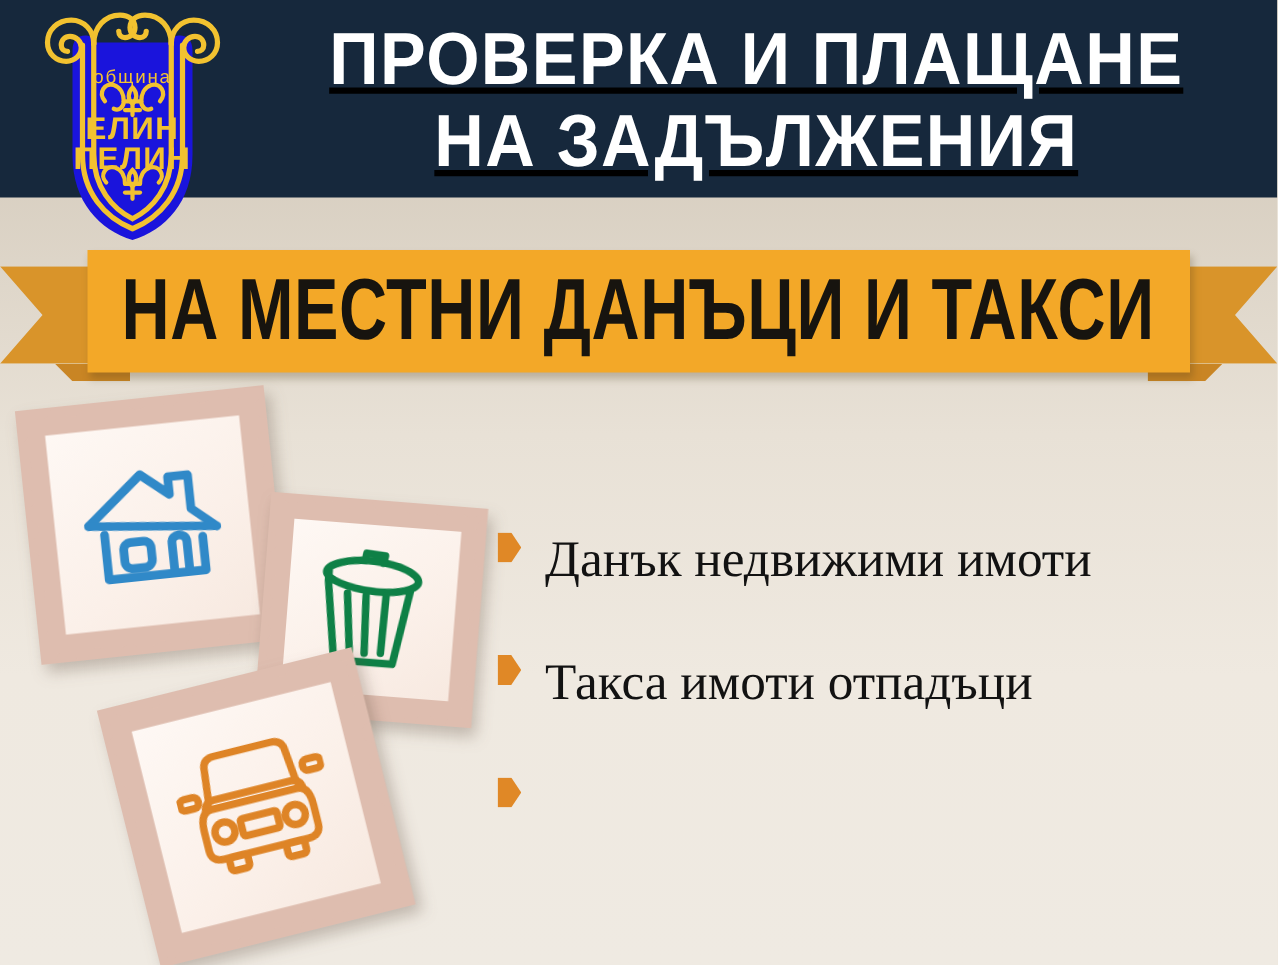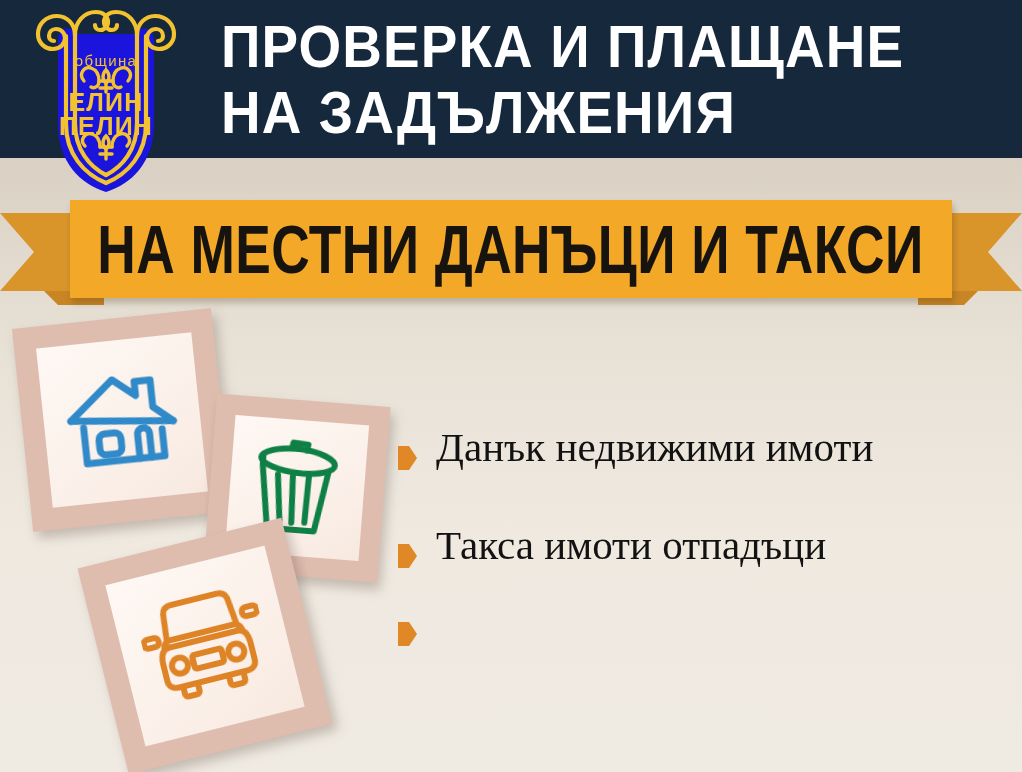--- a/index.html
+++ b/index.html
@@ -21,21 +21,22 @@
   }
   #header-inner{
     position:absolute;left:0;top:0;width:1022px;height:196px;
     display:flex;align-items:center;
   }
   #logo-wrap{
     position:absolute;left:22px;top:4px;width:168px;height:188px;
   }
   #title-block{
     position:absolute;left:192px;top:14px;width:826px;
-    text-align:left;
+    text-align:center;
+    text-decoration:underline;
   }
   .title-line{
     color:#FFFFFF;
     font-family:"Liberation Sans",sans-serif;
     font-weight:700;
     font-size:59px;
     line-height:66px;
     letter-spacing:1.2px;
     transform:scaleX(0.93);
     transform-origin:center;
@@ -95,21 +96,21 @@
   #stamp-trash{left:210px;top:400px;width:174px;height:176px;transform:rotate(4.5deg);}
   #stamp-trash .stamp-inner{left:20px;top:20px;width:134px;height:136px;}
   #stamp-car{left:100px;top:540px;width:210px;height:212px;transform:rotate(-14deg);}
   #stamp-car .stamp-inner{left:23px;top:23px;width:164px;height:166px;}
 
   
   #list{
     position:absolute;left:398px;top:424px;width:612px;z-index:4;
   }
   .list-item{
-    display:flex;align-items:flex-end;margin-bottom:52px;
+    display:flex;align-items:flex-start;margin-bottom:52px;
   }
   .bullet{
     width:19px;height:24px;flex:0 0 19px;margin-right:19px;margin-top:2px;
     background:#E08826;
     clip-path:polygon(0 0,11px 0,19px 12px,11px 24px,0 24px);
   }
   .list-label{
     font-family:"Liberation Serif",serif;
     font-size:41px;
     line-height:46px;

